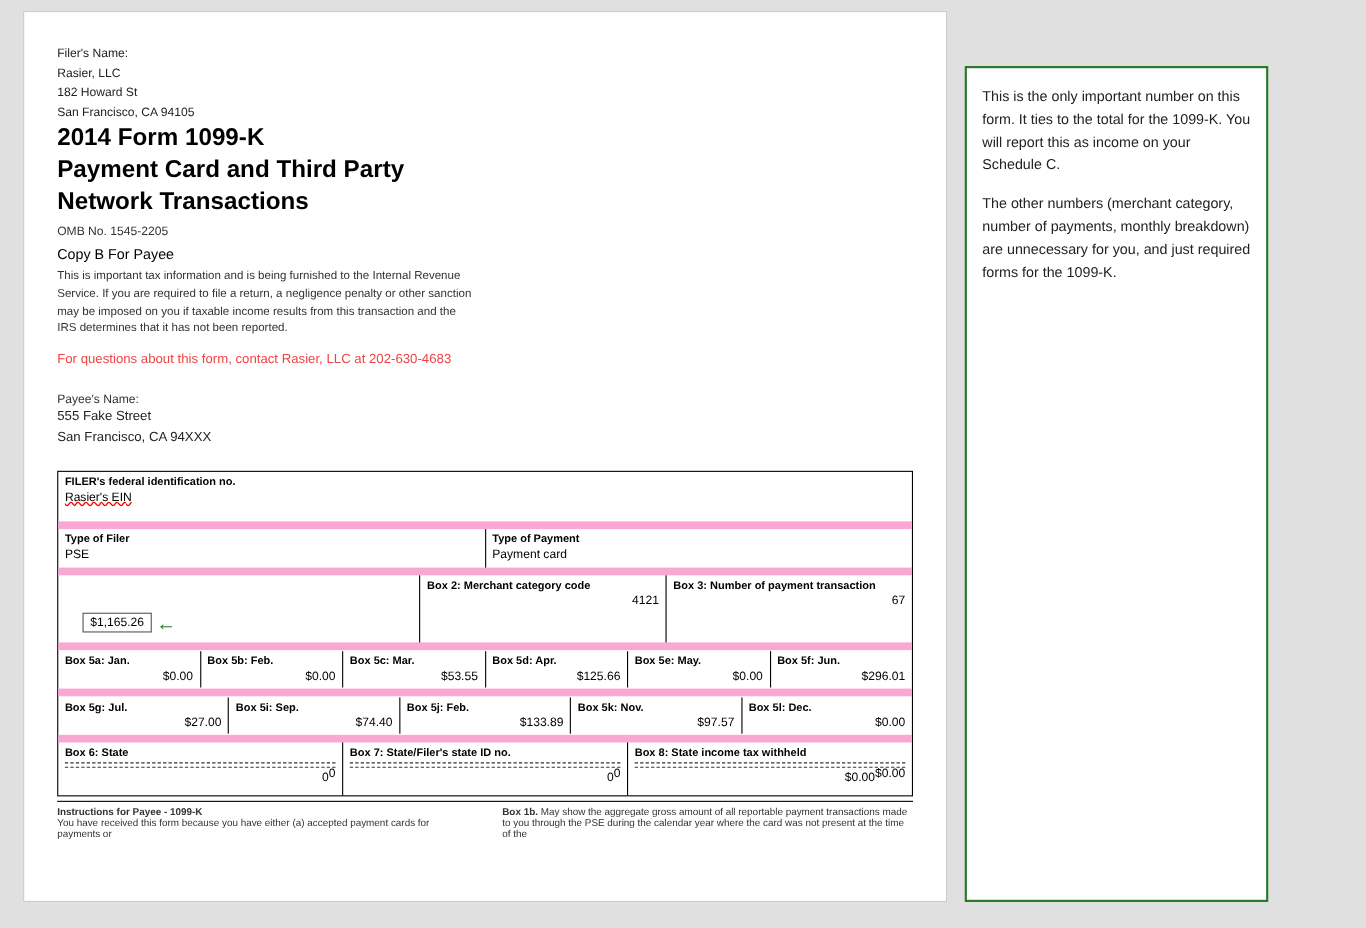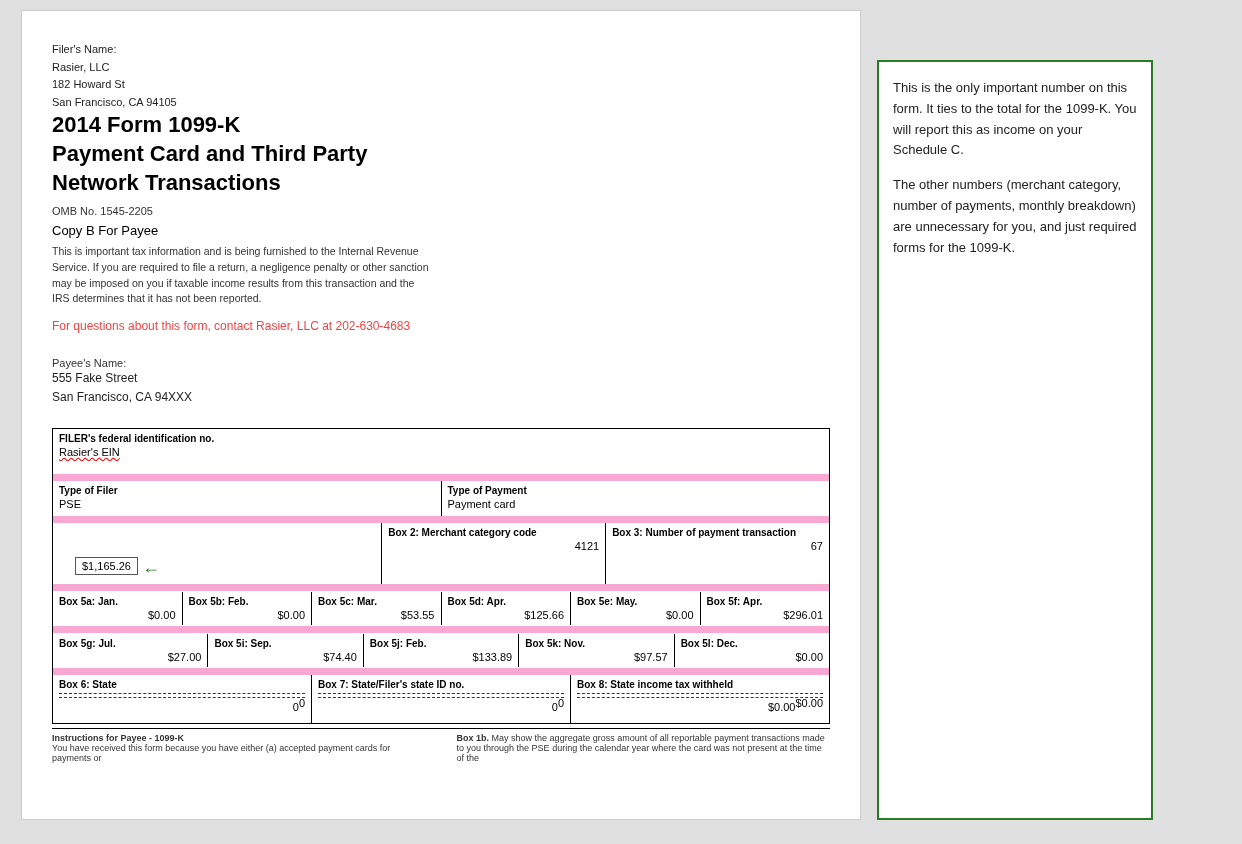--- a/index.html
+++ b/index.html
@@ -342,21 +342,21 @@
           </div>
           <div class="grid-cell cell-monthly">
             <span class="cell-label">Box 5d: Apr.</span>
             <span class="cell-value-right">$125.66</span>
           </div>
           <div class="grid-cell cell-monthly">
             <span class="cell-label">Box 5e: May.</span>
             <span class="cell-value-right">$0.00</span>
           </div>
           <div class="grid-cell cell-monthly">
-            <span class="cell-label">Box 5f: Apr.</span>
+            <span class="cell-label">Box 5f: Jun.</span>
             <span class="cell-value-right">$296.01</span>
           </div>
         </div>
 
       <div class="grid-row row-monthly" id="monthly-row-2">
       <div class="grid-cell cell-monthly">
             <span class="cell-label">Box 5g: Jul.</span>
             <span class="cell-value-right">$27.00</span>
           </div>
           <div class="grid-cell cell-monthly">

